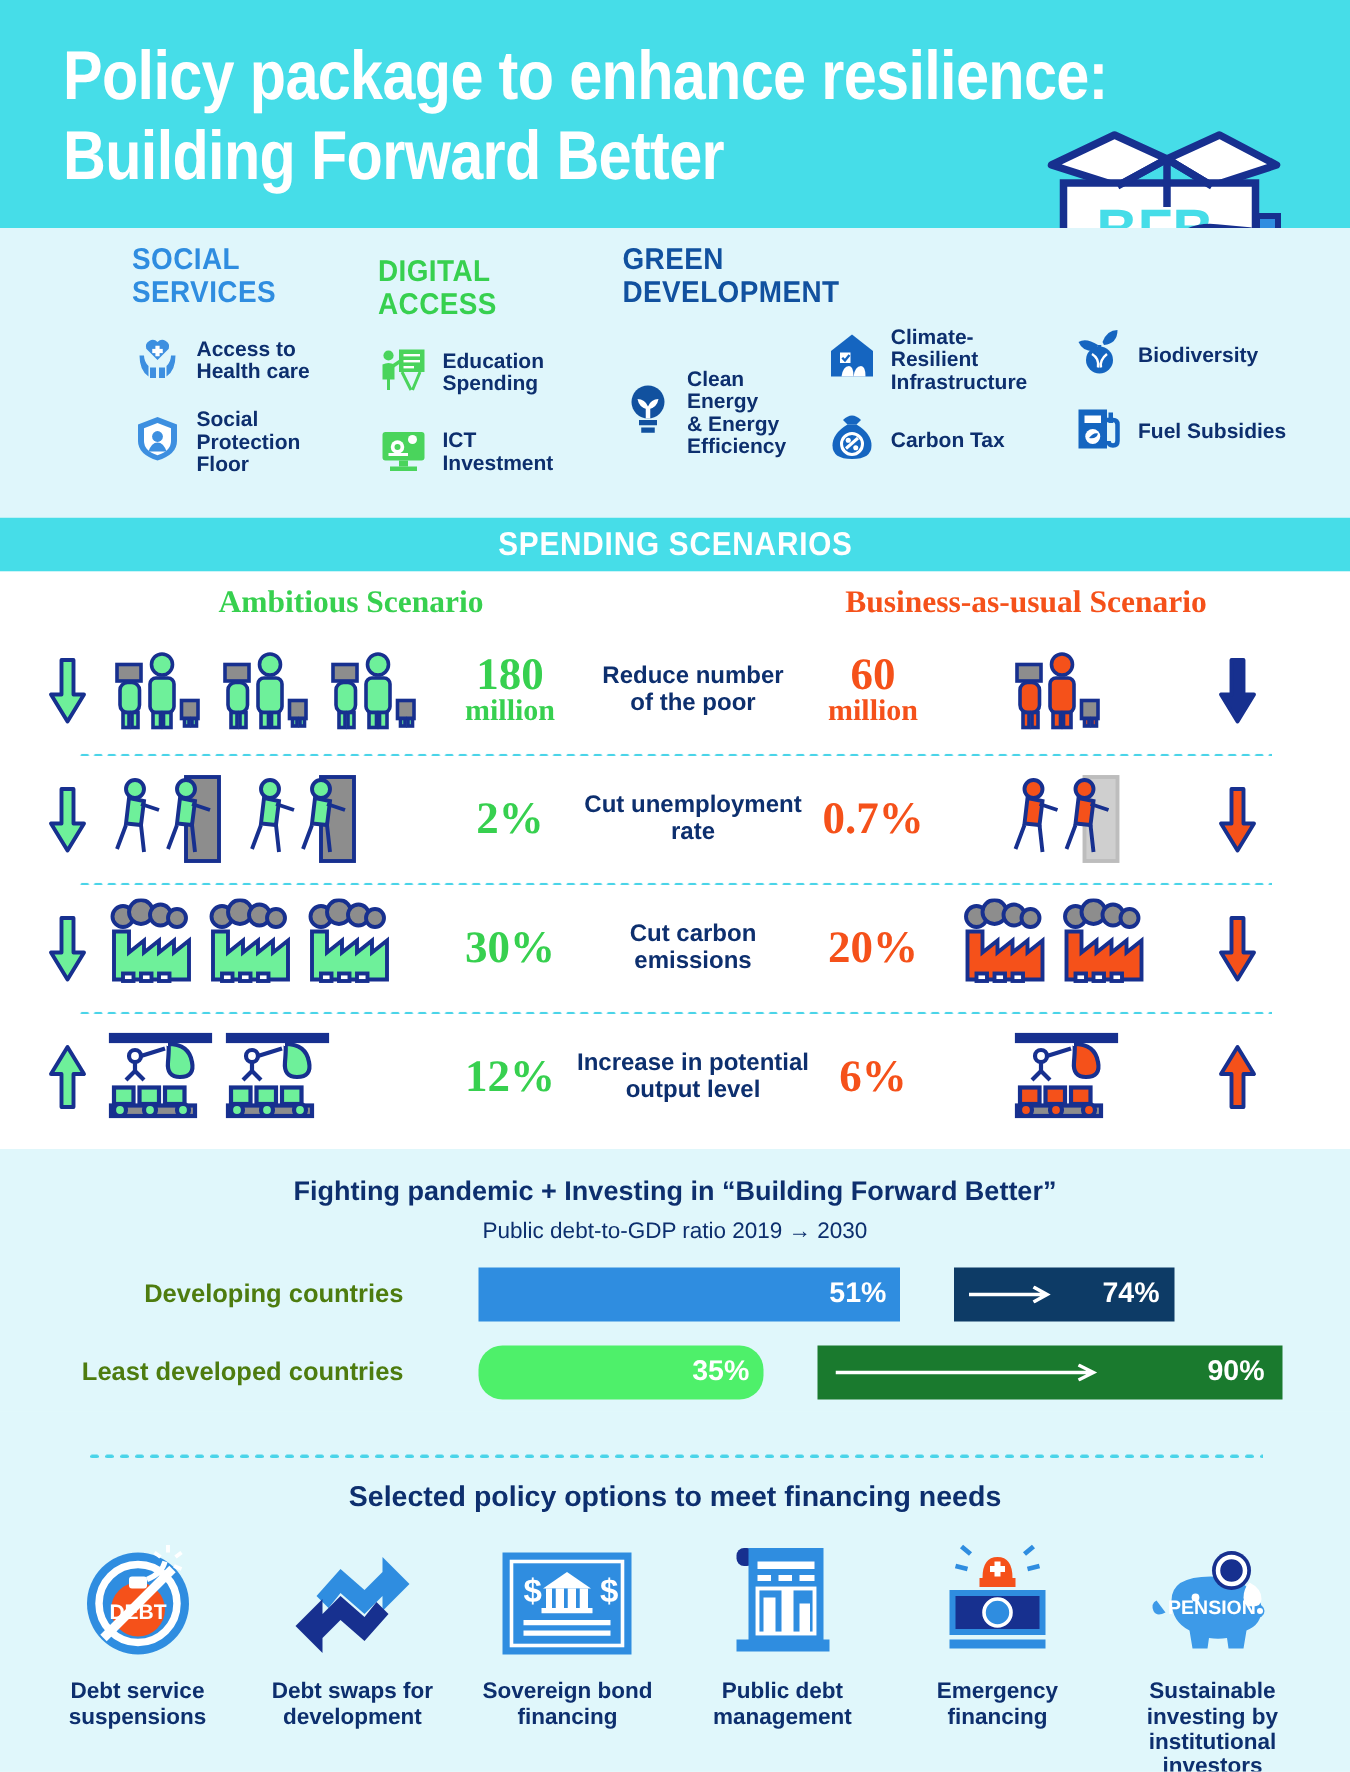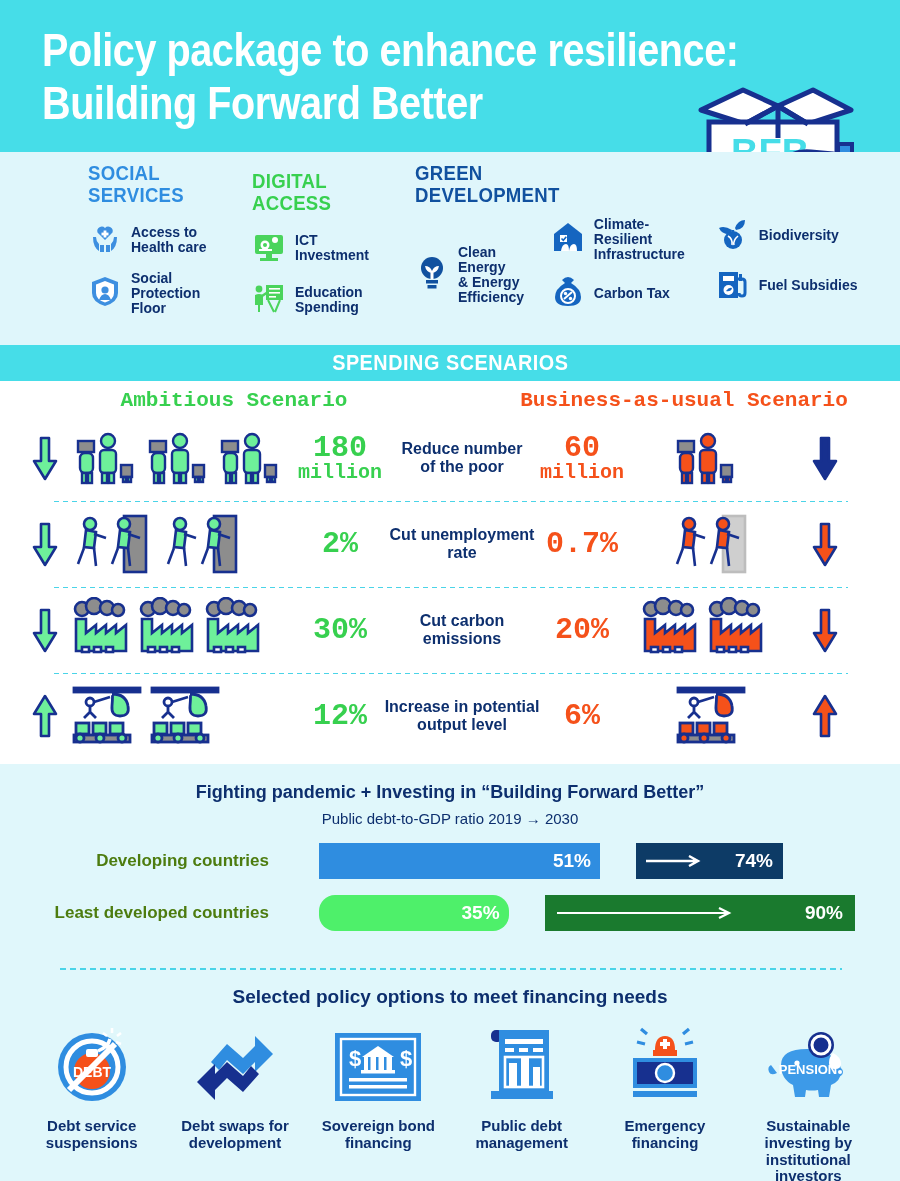--- a/index.html
+++ b/index.html
@@ -51,35 +51,35 @@
     align-items:center; justify-content:center;
   }
   .bar-title span {
     color:#fff; font-weight:bold; font-size:22px; letter-spacing:0.6px;
     font-family:"Liberation Sans Narrow","Liberation Sans",sans-serif;
     transform:scaleX(0.9);
   }
   .scen { background:#ffffff; padding:8px 0 6px 0; }
   .scen-heads { display:flex; padding:0 0 4px 0; }
   .sh { font-size:21px; font-weight:bold; text-align:center;
-        font-family:Liberation Mono, monospace; }
+        font-family:Liberation Serif, serif; }
   .sh-amb { color:#37d04f; width:52%; }
   .sh-bau { color:#f5511a; width:48%; }
 
   .row { display:flex; align-items:center; height:84px; padding:0 22px; }
   .cell { display:flex; align-items:center; justify-content:center; }
   .arrowcell { width:46px; }
   .iconsL { width:230px; justify-content:flex-start; gap:4px; }
   .numL { width:84px; }
   .mid { width:160px; }
   .numR { width:80px; }
   .iconsR { width:180px; }
   .num {
     font-size:30px; font-weight:bold; line-height:0.95; text-align:center;
-    font-family:Liberation Mono, monospace;
+    font-family:Liberation Serif, serif;
   }
   .num .unit { display:block; font-size:20px; }
   .num.g { color:#37d04f; }
   .num.o { color:#f5511a; }
   .midlbl {
     font-size:16px; font-weight:bold; color:#0d2f6e; text-align:center;
     line-height:1.12; white-space:pre-line;
     font-family:"Liberation Sans Narrow","Liberation Sans",sans-serif;
   }
   .dots {
@@ -186,47 +186,47 @@
 Floor</span>
     </div>
   </div>
 
   <div class="cat" style="left:252px; top:18px; width:175px;">
     <div class="cat-title c-digital">DIGITAL
 ACCESS</div>
     <div class="item" style="margin-top:14px;">
       <span class="ico">
         <svg width="34" height="34" viewBox="0 0 34 34">
-          <rect x="3" y="6" width="28" height="19" rx="2" fill="#4ad45c"></rect>
-          <rect x="14" y="25" width="6" height="4" fill="#4ad45c"></rect>
-            <rect x="8" y="29" width="18" height="3" fill="#4ad45c"></rect>
-          <circle cx="13" cy="16" r="4.5" fill="#fff"></circle>
-            <circle cx="13" cy="16" r="2" fill="#4ad45c"></circle>
-          <circle cx="23" cy="11" r="3" fill="#fff"></circle>
-          <rect x="7" y="20" width="13" height="2" fill="#fff"></rect>
-        </svg>
-      </span>
-      <span class="item-lbl">ICT
-Investment</span>
-    </div>
-    <div class="item" style="margin-top:14px;">
-      <span class="ico">
-        <svg width="34" height="34" viewBox="0 0 34 34">
           <rect x="14" y="4" width="17" height="15" fill="#4ad45c"></rect>
           <rect x="17" y="7" width="11" height="1.6" fill="#fff"></rect>
             <rect x="17" y="11" width="11" height="1.6" fill="#fff"></rect>
           <rect x="17" y="15" width="7" height="1.6" fill="#fff"></rect>
           <path d="M16 19 L22 31 M28 19 L23 31" stroke="#4ad45c" stroke-width="2"></path>
           <circle cx="7" cy="8" r="3.4" fill="#4ad45c"></circle>
           <path d="M3 14 q4 -2 8 0 l0 10 h-3 v7 h-2 v-7 h-3 z" fill="#4ad45c"></path>
           <path d="M10 15 L16 11" stroke="#4ad45c" stroke-width="2.4"></path>
         </svg>
       </span>
       <span class="item-lbl">Education
 Spending</span>
+    </div>
+    <div class="item" style="margin-top:14px;">
+      <span class="ico">
+        <svg width="34" height="34" viewBox="0 0 34 34">
+          <rect x="3" y="6" width="28" height="19" rx="2" fill="#4ad45c"></rect>
+          <rect x="14" y="25" width="6" height="4" fill="#4ad45c"></rect>
+            <rect x="8" y="29" width="18" height="3" fill="#4ad45c"></rect>
+          <circle cx="13" cy="16" r="4.5" fill="#fff"></circle>
+            <circle cx="13" cy="16" r="2" fill="#4ad45c"></circle>
+          <circle cx="23" cy="11" r="3" fill="#fff"></circle>
+          <rect x="7" y="20" width="13" height="2" fill="#fff"></rect>
+        </svg>
+      </span>
+      <span class="item-lbl">ICT
+Investment</span>
     </div>
   </div>
 
   <div class="cat" style="left:415px; top:10px; width:470px;">
     <div class="cat-title c-green">GREEN
 DEVELOPMENT</div>
     <div style="display:flex; gap:10px; margin-top:8px;">
 
       <div style="width:130px; padding-top:30px;">
         <div class="item" style="margin-top:0;">

